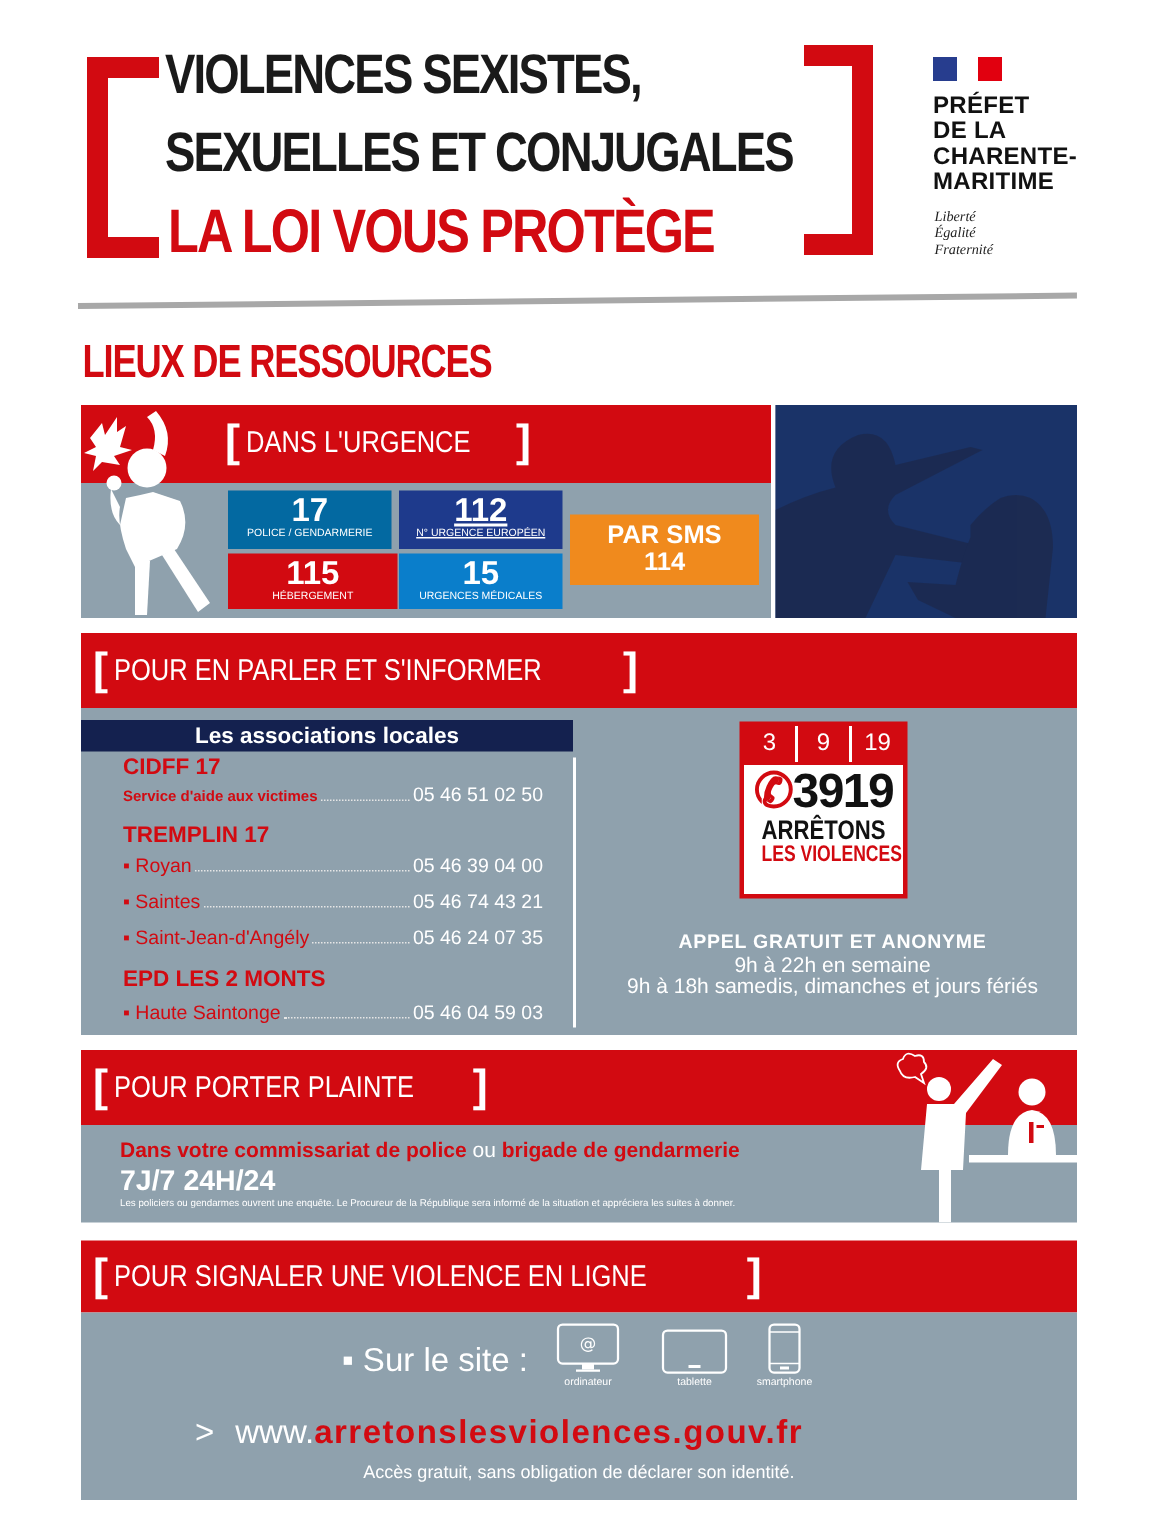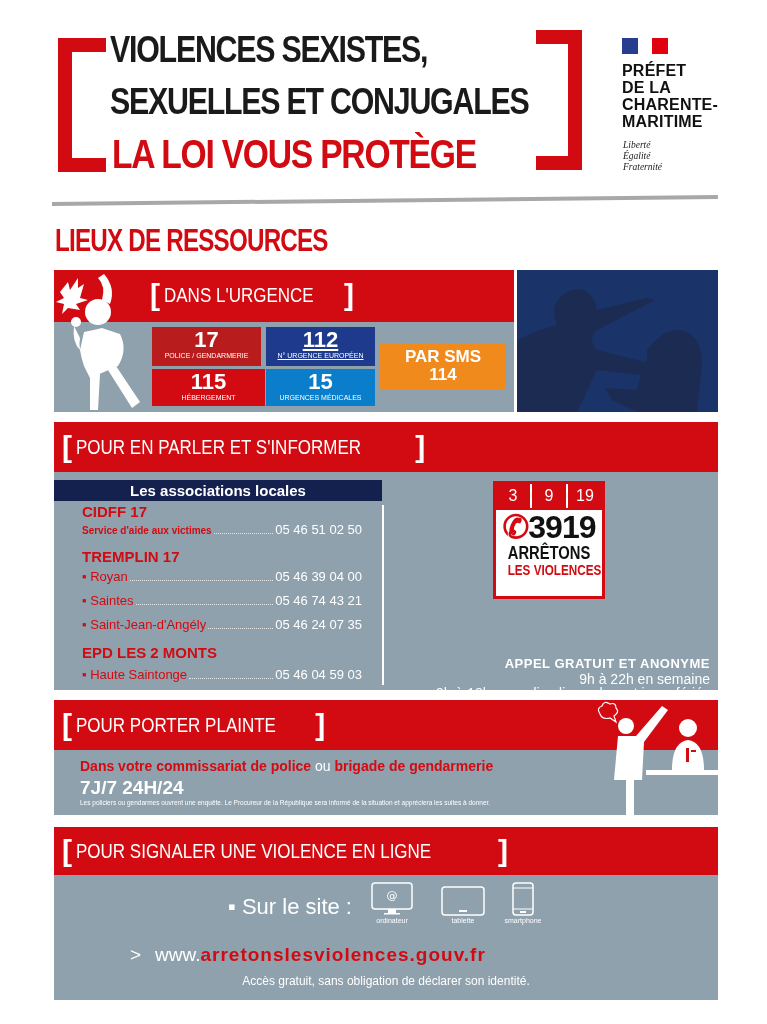--- a/index.html
+++ b/index.html
@@ -35,21 +35,21 @@
 
   
   .urg-red { left: 54px; top: 270px; width: 460px; height: 52px; }
   .urg-grey { left: 54px; top: 322px; width: 460px; height: 90px; }
   .urg-title { left: 150px; top: 280px; }
   .figure1 { left: 54px; top: 270px; width: 96px; height: 142px; }
 
   .tile { position: absolute; color: #fff; text-align: center; }
   .tile .num { font-weight: bold; font-size: 22px; line-height: 22px; padding-top: 2px; }
   .tile .lbl { font-size: 7px; line-height: 9px; text-transform: uppercase; }
-  .t17 { left: 152px; top: 327px; width: 109px; height: 39px; background: #b91c1c; }
+  .t17 { left: 152px; top: 327px; width: 109px; height: 39px; background: #0369a1; }
   .t112 { left: 266px; top: 327px; width: 109px; height: 39px; background: #1e3a8c; text-decoration: underline; }
   .t115 { left: 152px; top: 369px; width: 113px; height: 37px; background: #d20a11; }
   .t15 { left: 266px; top: 369px; width: 109px; height: 37px; background: #0a7ecb; }
   .tsms { left: 380px; top: 343px; width: 126px; height: 47px; background: #f08a1d; font-weight: bold; font-size: 17px; line-height: 18px; padding-top: 5px; }
 
   .photo { left: 517px; top: 270px; width: 201px; height: 142px; background: #1a3368; overflow: hidden; }
 
   
   .parler-red { left: 54px; top: 422px; width: 664px; height: 50px; }
   .parler-grey { left: 54px; top: 472px; width: 664px; height: 218px; }
@@ -67,21 +67,21 @@
   .logo3919 { left: 493px; top: 481px; width: 112px; height: 118px; background: #d20a11; padding: 3px; }
   .logo-top { display: flex; height: 24px; }
   .logo-top div { flex: 1; color: #fff; font-size: 16px; line-height: 24px; text-align: center; border-right: 2px solid #fff; }
   .logo-top div:last-child { border-right: none; }
   .logo-body { background: #fff; height: 86px; margin-top: 2px; text-align: center; }
   .logo-num { font-weight: bold; font-size: 32px; line-height: 34px; color: #111; letter-spacing: -1px; }
   .logo-num .ph { color: #d20a11; }
   .logo-arr { font-weight: bold; font-size: 18px; line-height: 18px; color: #111; transform: scaleX(0.82); }
   .logo-vio { font-weight: bold; font-size: 15px; line-height: 16px; color: #d20a11; transform: scaleX(0.78); white-space: nowrap; }
 
-  .appel { left: 400px; top: 620px; width: 310px; text-align: right; color: #fff; margin-top: 36px; }
+  .appel { left: 400px; top: 620px; width: 310px; text-align: center; color: #fff; }
   .appel .t { font-weight: bold; font-size: 13px; line-height: 16px; letter-spacing: 0.5px; }
   .appel .s { font-size: 14px; line-height: 14px; }
 
   
   .plainte-red { left: 54px; top: 700px; width: 664px; height: 50px; }
   .plainte-grey { left: 54px; top: 750px; width: 664px; height: 65px; }
   .plainte-title { left: 62px; top: 710px; }
   .plainte-l1 { left: 80px; top: 757px; font-size: 14px; line-height: 18px; font-weight: bold; color: #d20a11; white-space: nowrap; }
   .plainte-l1 .ou { font-weight: normal; color: #fff; }
   .plainte-l2 { left: 80px; top: 777px; font-size: 19px; font-weight: bold; color: #fff; line-height: 22px; }
@@ -90,21 +90,21 @@
 
   
   .sig-red { left: 54px; top: 827px; width: 664px; height: 48px; }
   .sig-grey { left: 54px; top: 875px; width: 664px; height: 125px; }
   .sig-title { left: 62px; top: 836px; }
   .sur-le-site { left: 228px; top: 895px; color: #fff; font-size: 22px; line-height: 24px; }
   .device { position: absolute; text-align: center; color: #fff; font-size: 7px; }
   .dev-ord { left: 370px; top: 882px; width: 44px; }
   .dev-tab { left: 440px; top: 886px; width: 46px; }
   .dev-sp { left: 503px; top: 882px; width: 40px; }
-  .url { left: 130px; top: 940px; font-size: 19px; line-height: 30px; color: #fff; white-space: nowrap; }
+  .url { left: 130px; top: 940px; font-size: 22px; line-height: 30px; color: #fff; white-space: nowrap; }
   .url .arrow { margin-right: 14px; }
   .url .dom { color: #d20a11; font-weight: bold; letter-spacing: 1px; }
   .acces { left: 54px; top: 973px; width: 664px; text-align: center; color: #fff; font-size: 12px; line-height: 16px; }
 </style>
 </head>
 <body>
 
 <div class="abs hdr-bracket-l"></div>
 <div class="abs hdr-bracket-r"></div>
 <div class="abs hdr-line hdr-l1">VIOLENCES SEXISTES,</div>

